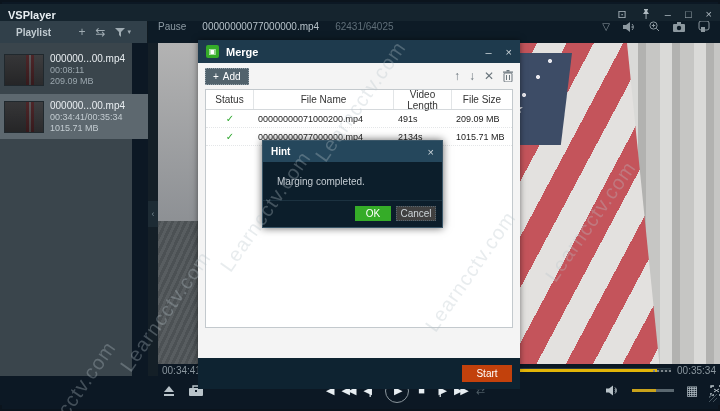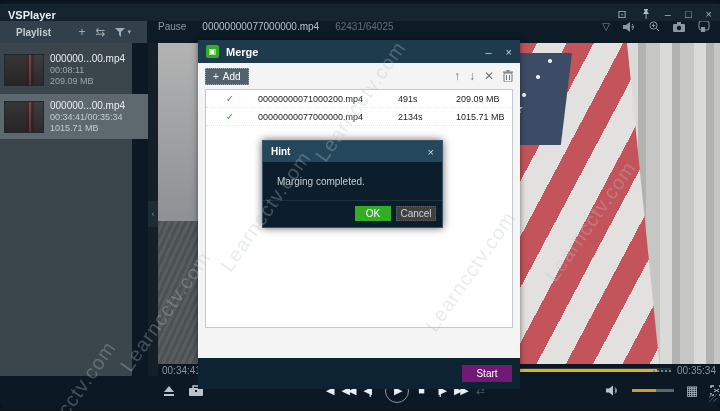--- a/index.html
+++ b/index.html
@@ -89,21 +89,21 @@
   .c-status{width:48px;flex:none;text-align:center;justify-content:center;display:flex;}
   .c-file{width:140px;flex:none;padding-left:4px;}
   .c-len{width:58px;flex:none;padding-left:4px;}
   .c-size{flex:1;padding-left:4px;}
   .chk{color:#2ea82e;font-size:10px;}
   .m-fields{position:absolute;left:7px;top:292px;width:308px;color:#222;}
   .f-row{display:flex;align-items:center;gap:4px;margin-bottom:4px;}
   .f-row input{height:14px;border:1px solid #a8b2b8;background:#fff;font-size:9px;padding:0 3px;color:#222;}
   .sm-btn{background:#52636d;color:#e8eef2;height:15px;display:flex;align-items:center;padding:0 5px;font-size:9px;cursor:pointer;flex:none;}
   .m-footer{position:absolute;left:0;top:318px;width:322px;height:31px;background:#0e2331;display:flex;align-items:center;justify-content:flex-end;padding:0 8px;}
-  .start-btn{background:#701a75;color:#fff;height:17px;min-width:50px;display:flex;align-items:center;justify-content:center;font-size:10px;cursor:pointer;}
+  .start-btn{background:#c2410c;color:#fff;height:17px;min-width:50px;display:flex;align-items:center;justify-content:center;font-size:10px;cursor:pointer;}
   
   .hint{left:262px;top:140px;width:181px;height:88px;background:#0c1e2b;border:1px solid #3a5668;box-shadow:0 0 8px rgba(0,0,0,.6);}
   .h-title{height:21px;background:#25475c;display:flex;align-items:center;padding:0 8px;}
   .h-name{color:#fff;font-weight:bold;}
   .h-close{margin-left:auto;color:#cdd6db;font-size:11px;cursor:pointer;}
   .h-msg{padding:14px 14px 0 14px;color:#c4ccd2;}
   .h-btns{position:absolute;left:0;bottom:6px;width:100%;display:flex;justify-content:flex-end;gap:5px;padding:5px 6px 0 0;border-top:1px solid #1c3240;}
   .ok-btn{background:#35ac28;color:#fff;height:15px;min-width:36px;display:flex;align-items:center;justify-content:center;cursor:pointer;}
   .cancel-btn{background:#404040;border:1px dotted #55656f;color:#cdd4d8;height:15px;min-width:40px;display:flex;align-items:center;justify-content:center;cursor:pointer;}
   
@@ -294,20 +294,26 @@
           <svg width="10" height="12" viewBox="0 0 10 12">
               <rect x="1" y="3" width="8" height="9" rx="1" stroke="#6a757c" fill="none"></rect>
               <rect x="0" y="1.5" width="10" height="1.2" fill="#6a757c"></rect>
               <rect x="3.5" y="0" width="3" height="1.5" fill="#6a757c"></rect>
               <path d="M3.5 5v5M6.5 5v5" stroke="#6a757c"></path>
             </svg>
         </span>
       </div>
     </div>
     <div class="m-table">
+      <div class="m-thead">
+        <div class="c-status">Status</div>
+        <div class="c-file" style="justify-content:center;padding-left:0;">File Name</div>
+        <div class="c-len" style="justify-content:center;padding-left:0;">Video Length</div>
+        <div class="c-size" style="justify-content:center;padding-left:0;display:flex;align-items:center;border-right:none;">File Size</div>
+      </div>
       <div class="m-row">
         <div class="c-status chk">✓</div>
         <div class="c-file">00000000071000200.mp4</div>
         <div class="c-len">491s</div>
         <div class="c-size">209.09 MB</div>
       </div>
       <div class="m-row">
         <div class="c-status chk">✓</div>
         <div class="c-file">00000000077000000.mp4</div>
         <div class="c-len">2134s</div>

